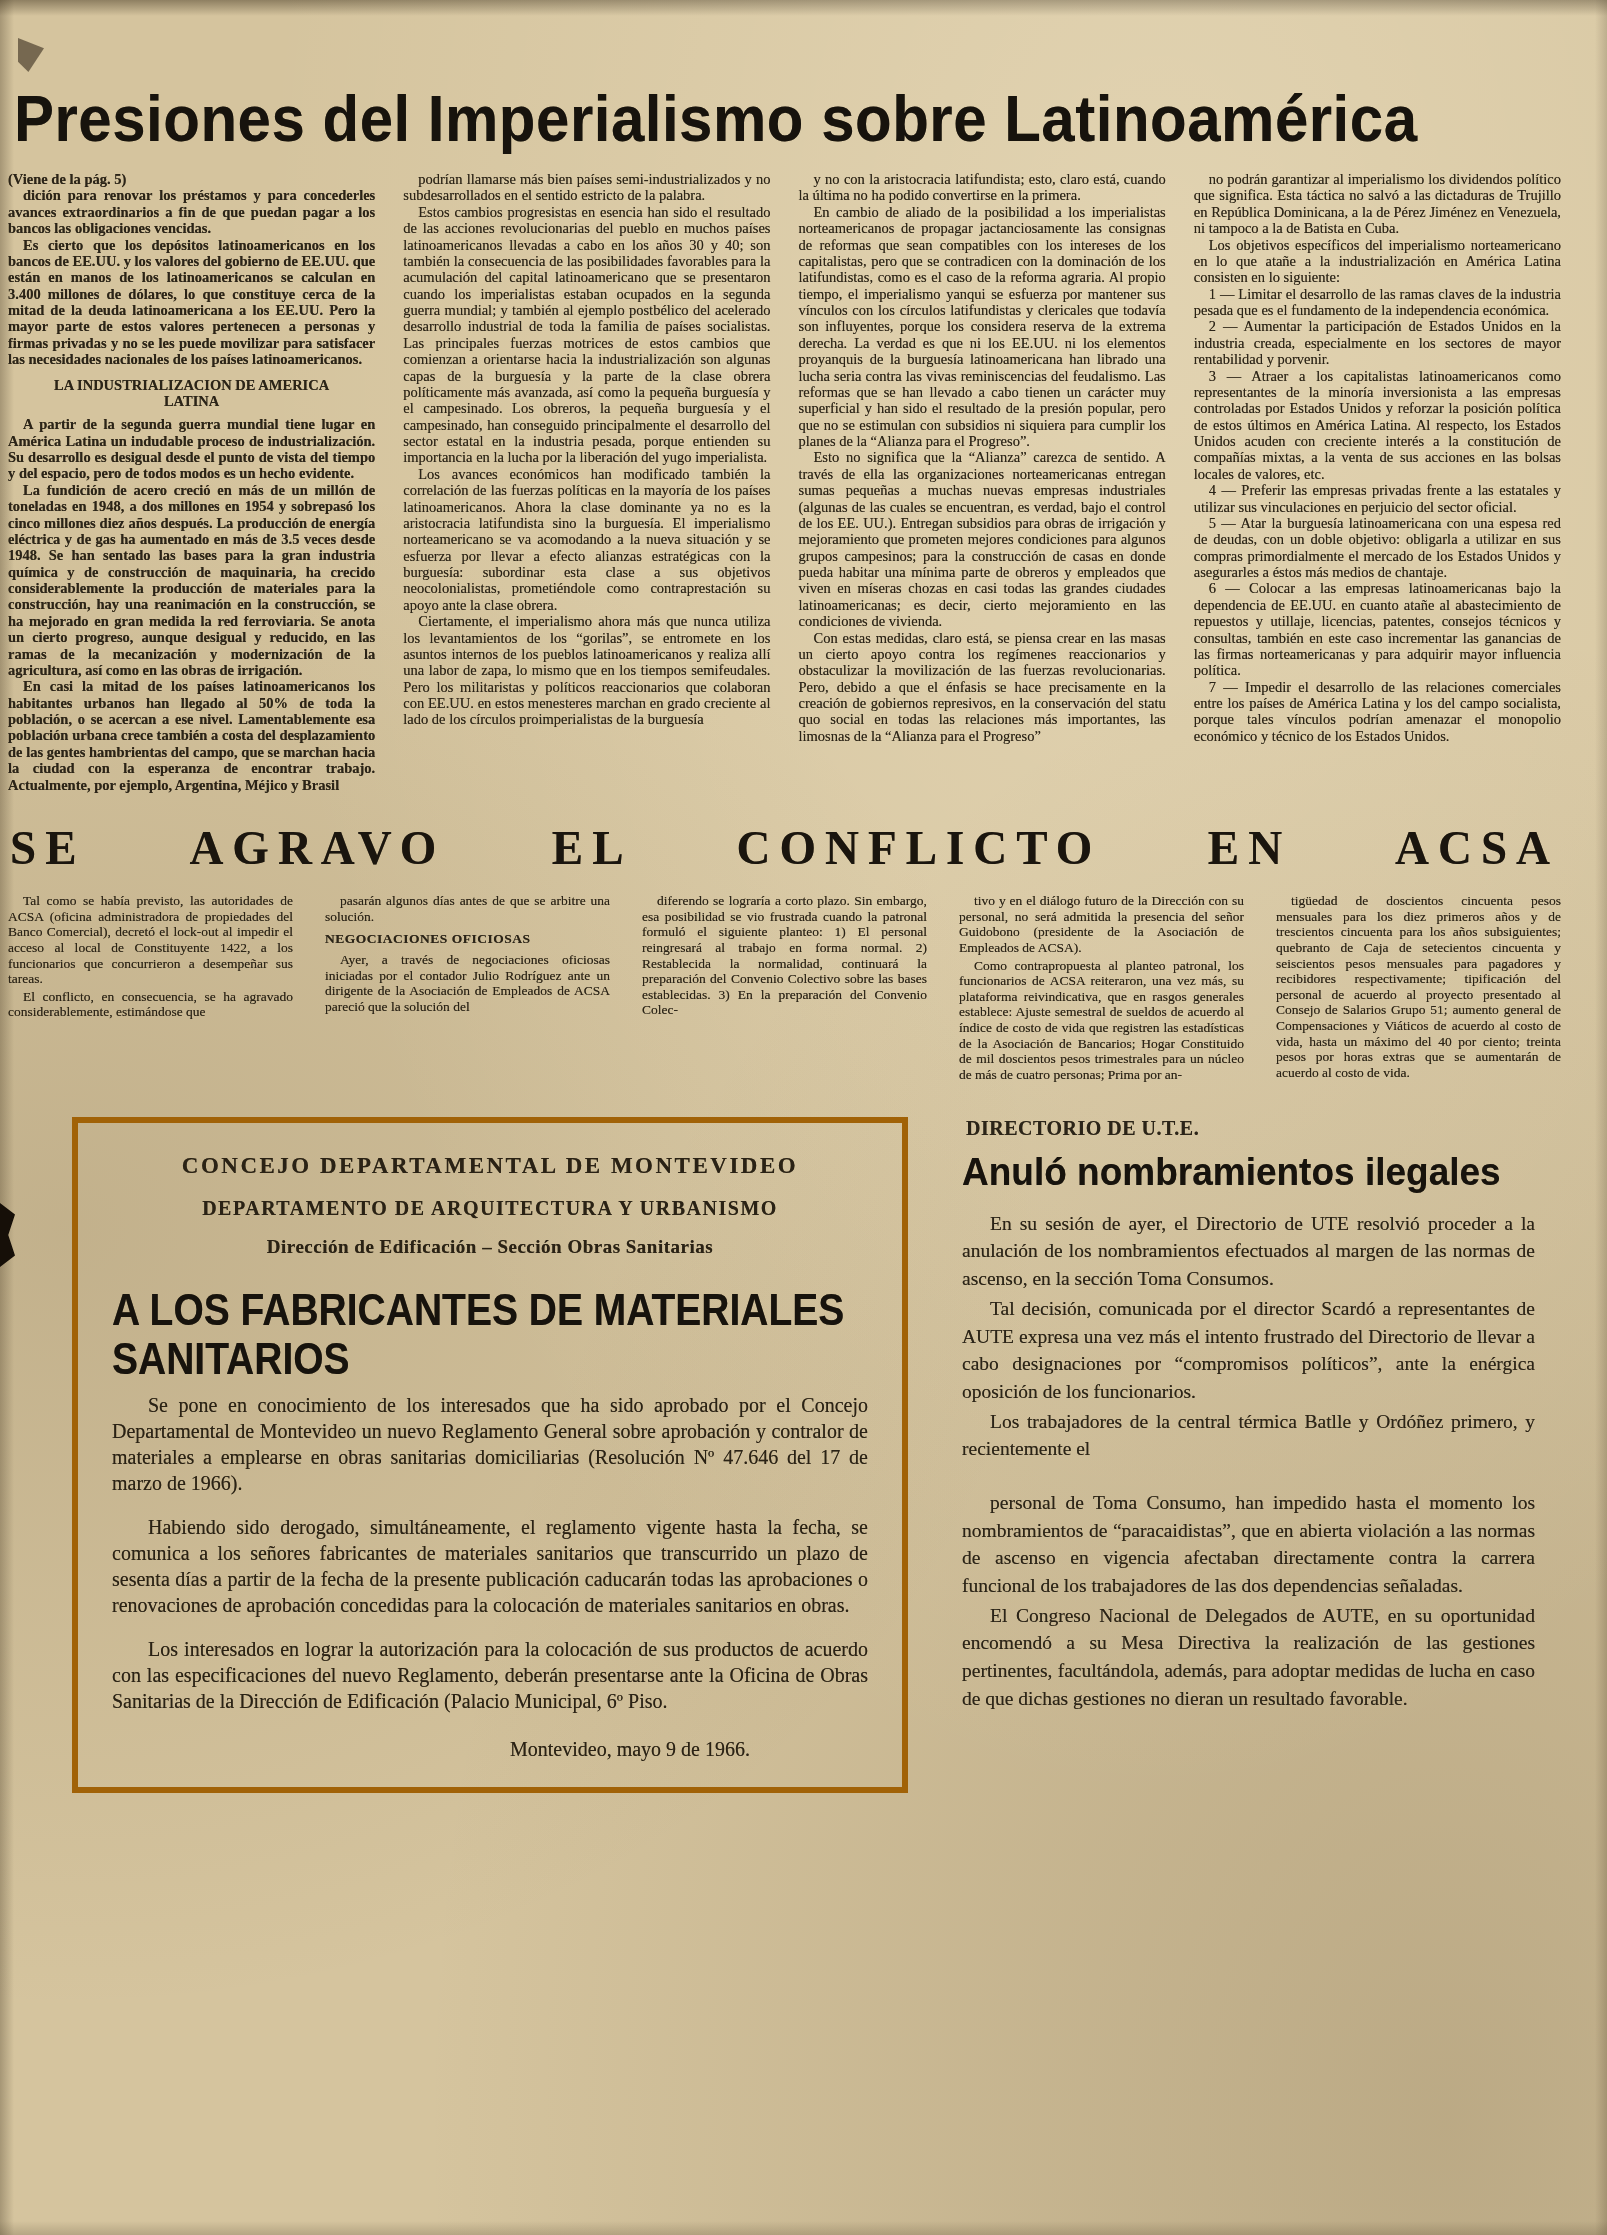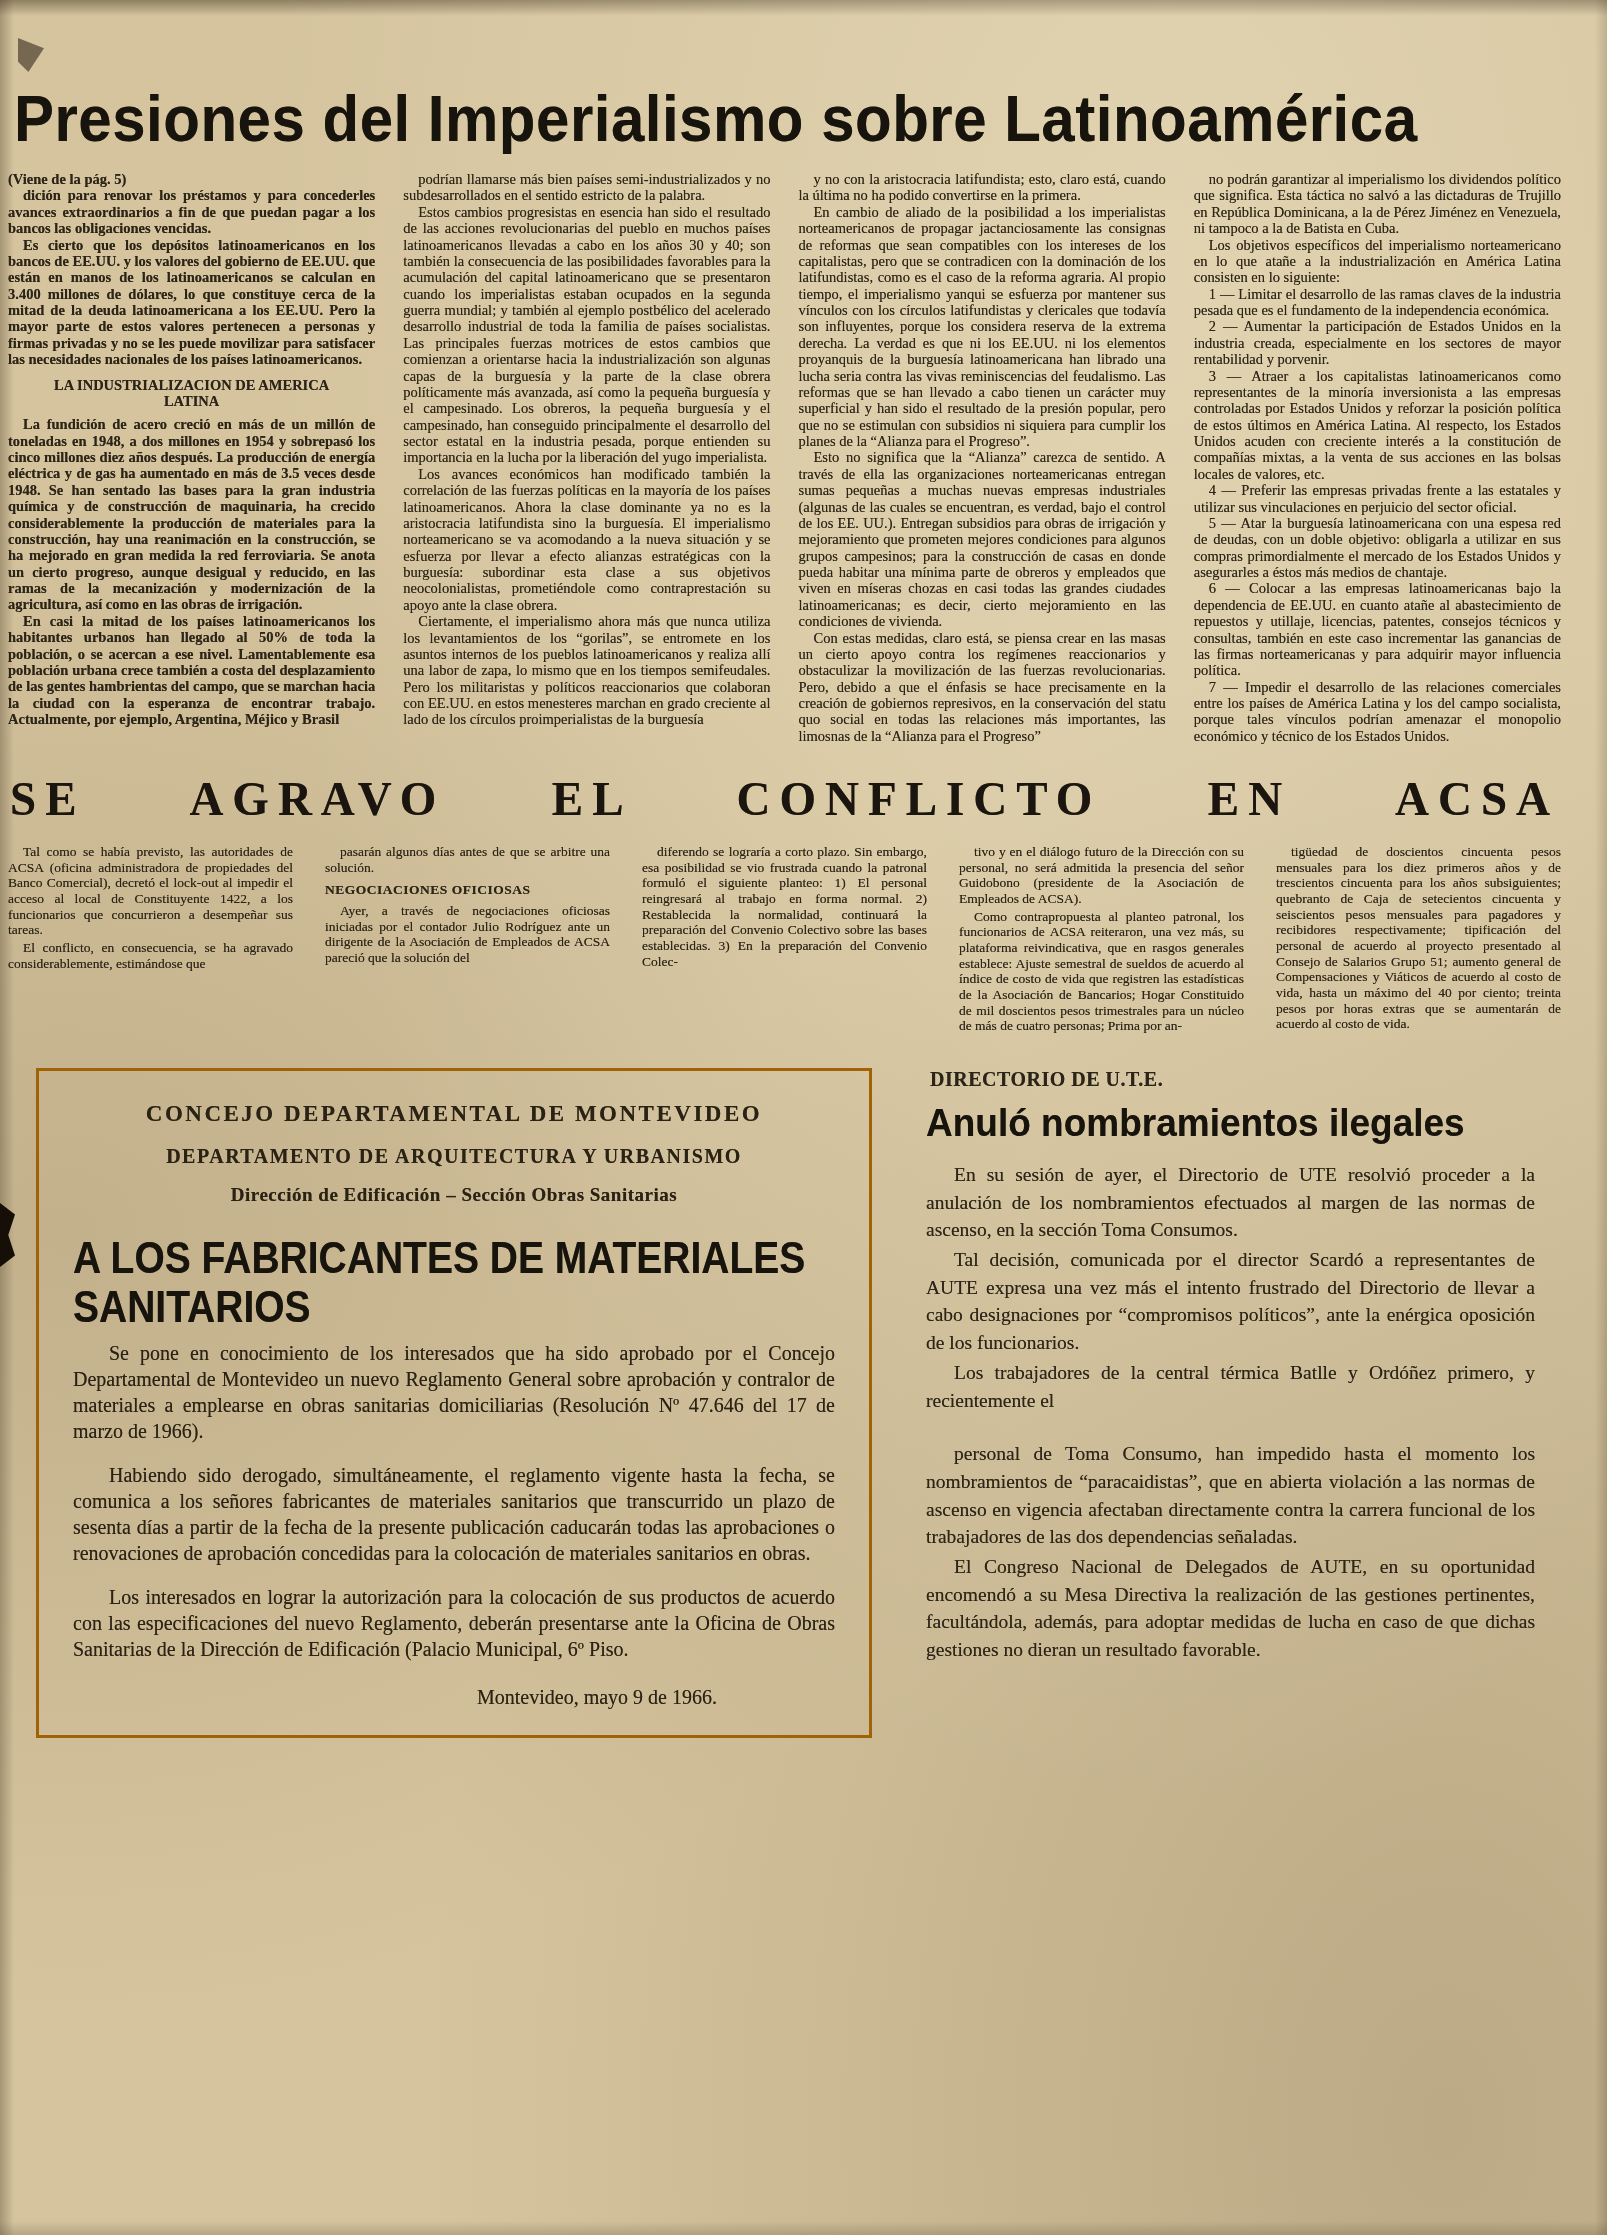--- a/index.html
+++ b/index.html
@@ -63,23 +63,24 @@
   .acsa-cols{gap:32px;}
   .acsa-cols .col{font-size:13.5px;line-height:1.16;}
   .acsa-cols h4.h{text-align:left;font-size:13.5px;margin:7px 0 5px;letter-spacing:0.5px;}
   .acsa-cols .col p.p{margin-top:2px;}
 
   
   .bottom{display:flex;gap:54px;margin-top:34px;padding:0 26px 0 28px;align-items:flex-start;}
 
   .notice-box{
     width:836px;flex:0 0 836px;
-    border:3px solid #a16207;
+    border:6px solid #a16207;
     padding:30px 34px 26px;
     color:#2a2215;
+    margin-left:36px;
   }
   .box-l1{text-align:center;font-weight:700;font-size:23px;letter-spacing:2.5px;}
   .box-l2{text-align:center;font-weight:700;font-size:20px;letter-spacing:1.5px;margin-top:18px;}
   .box-l3{text-align:center;font-weight:700;font-size:19px;letter-spacing:0.5px;margin-top:16px;}
   .box-title{
     font-family:"Liberation Sans",sans-serif;
     font-weight:700;font-size:39px;color:#17130d;
     margin:28px 0 6px;transform:scaleY(1.12);transform-origin:left top;
     letter-spacing:0;
   }
@@ -116,20 +117,21 @@
 <div class="page ink">
 
   <h1 class="main-headline">Presiones del Imperialismo sobre Latinoamérica</h1>
 
   <div class="cols main-cols">
     <div class="col col-bold">
         <p class="note">(Viene de la pág. 5)</p>
         <p class="p">dición para renovar los préstamos y para concederles avances extraordinarios a fin de que puedan pagar a los bancos las obligaciones vencidas.</p>
         <p class="p">Es cierto que los depósitos latinoamericanos en los bancos de EE.UU. y los valores del gobierno de EE.UU. que están en manos de los latinoamericanos se calculan en 3.400 millones de dólares, lo que constituye cerca de la mitad de la deuda latinoamericana a los EE.UU. Pero la mayor parte de estos valores pertenecen a personas y firmas privadas y no se les puede movilizar para satisfacer las necesidades nacionales de los países latinoamericanos.</p>
         <h4 class="h">LA INDUSTRIALIZACION DE AMERICA LATINA</h4>
+        <p class="p">A partir de la segunda guerra mundial tiene lugar en América Latina un indudable proceso de industrialización. Su desarrollo es desigual desde el punto de vista del tiempo y del espacio, pero de todos modos es un hecho evidente.</p>
         <p class="p">La fundición de acero creció en más de un millón de toneladas en 1948, a dos millones en 1954 y sobrepasó los cinco millones diez años después. La producción de energía eléctrica y de gas ha aumentado en más de 3.5 veces desde 1948. Se han sentado las bases para la gran industria química y de construcción de maquinaria, ha crecido considerablemente la producción de materiales para la construcción, hay una reanimación en la construcción, se ha mejorado en gran medida la red ferroviaria. Se anota un cierto progreso, aunque desigual y reducido, en las ramas de la mecanización y modernización de la agricultura, así como en las obras de irrigación.</p>
         <p class="p">En casi la mitad de los países latinoamericanos los habitantes urbanos han llegado al 50% de toda la población, o se acercan a ese nivel. Lamentablemente esa población urbana crece también a costa del desplazamiento de las gentes hambrientas del campo, que se marchan hacia la ciudad con la esperanza de encontrar trabajo. Actualmente, por ejemplo, Argentina, Méjico y Brasil</p>
       </div>
     <div class="col">
         <p class="p">podrían llamarse más bien países semi-industrializados y no subdesarrollados en el sentido estricto de la palabra.</p>
         <p class="p">Estos cambios progresistas en esencia han sido el resultado de las acciones revolucionarias del pueblo en muchos países latinoamericanos llevadas a cabo en los años 30 y 40; son también la consecuencia de las posibilidades favorables para la acumulación del capital latinoamericano que se presentaron cuando los imperialistas estaban ocupados en la segunda guerra mundial; y también al ejemplo postbélico del acelerado desarrollo industrial de toda la familia de países socialistas. Las principales fuerzas motrices de estos cambios que comienzan a orientarse hacia la industrialización son algunas capas de la burguesía y la parte de la clase obrera políticamente más avanzada, así como la pequeña burguesía y el campesinado. Los obreros, la pequeña burguesía y el campesinado, han conseguido principalmente el desarrollo del sector estatal en la industria pesada, porque entienden su importancia en la lucha por la liberación del yugo imperialista.</p>
         <p class="p">Los avances económicos han modificado también la correlación de las fuerzas políticas en la mayoría de los países latinoamericanos. Ahora la clase dominante ya no es la aristocracia latifundista sino la burguesía. El imperialismo norteamericano se va acomodando a la nueva situación y se esfuerza por llevar a efecto alianzas estratégicas con la burguesía: subordinar esta clase a sus objetivos neocolonialistas, prometiéndole como contraprestación su apoyo ante la clase obrera.</p>
         <p class="p">Ciertamente, el imperialismo ahora más que nunca utiliza los levantamientos de los “gorilas”, se entromete en los asuntos internos de los pueblos latinoamericanos y realiza allí una labor de zapa, lo mismo que en los tiempos semifeudales. Pero los militaristas y políticos reaccionarios que colaboran con EE.UU. en estos menesteres marchan en grado creciente al lado de los círculos proimperialistas de la burguesía</p>
       </div>
     <div class="col">

